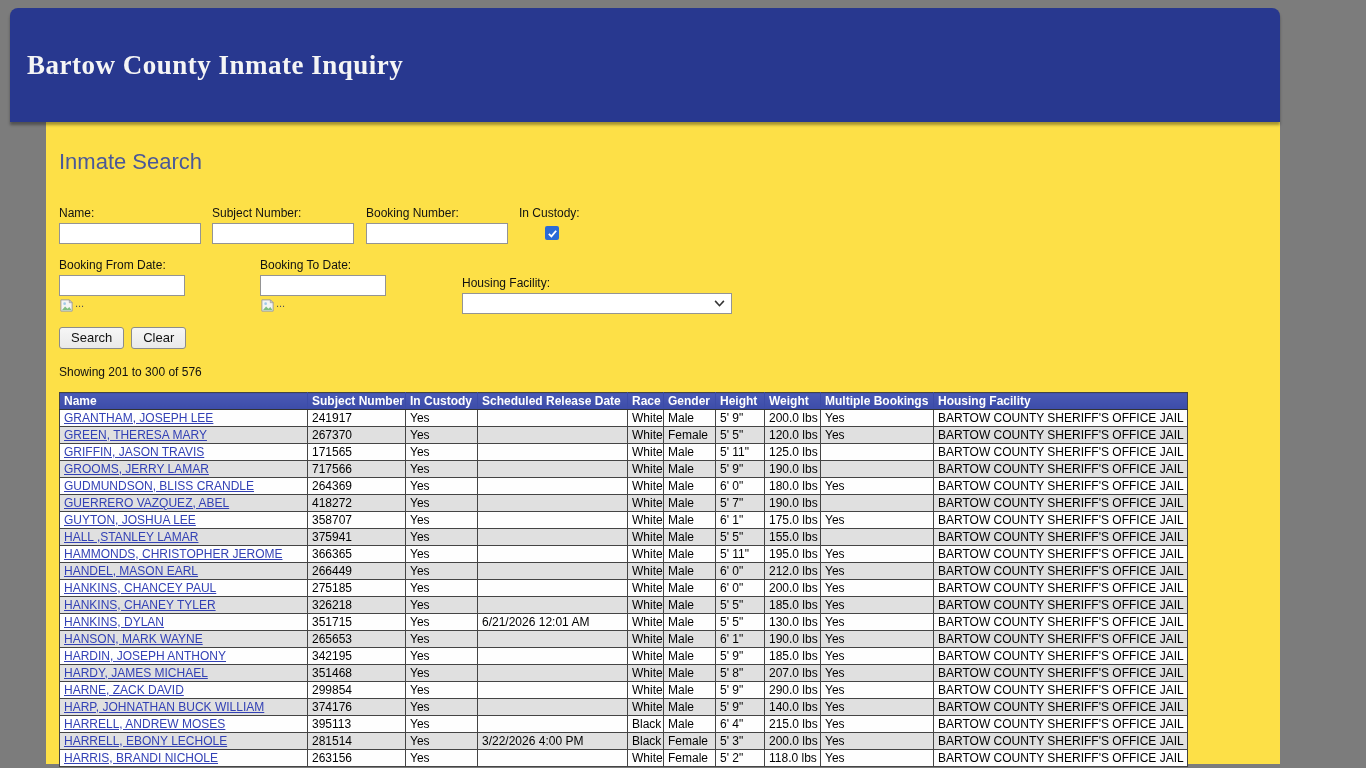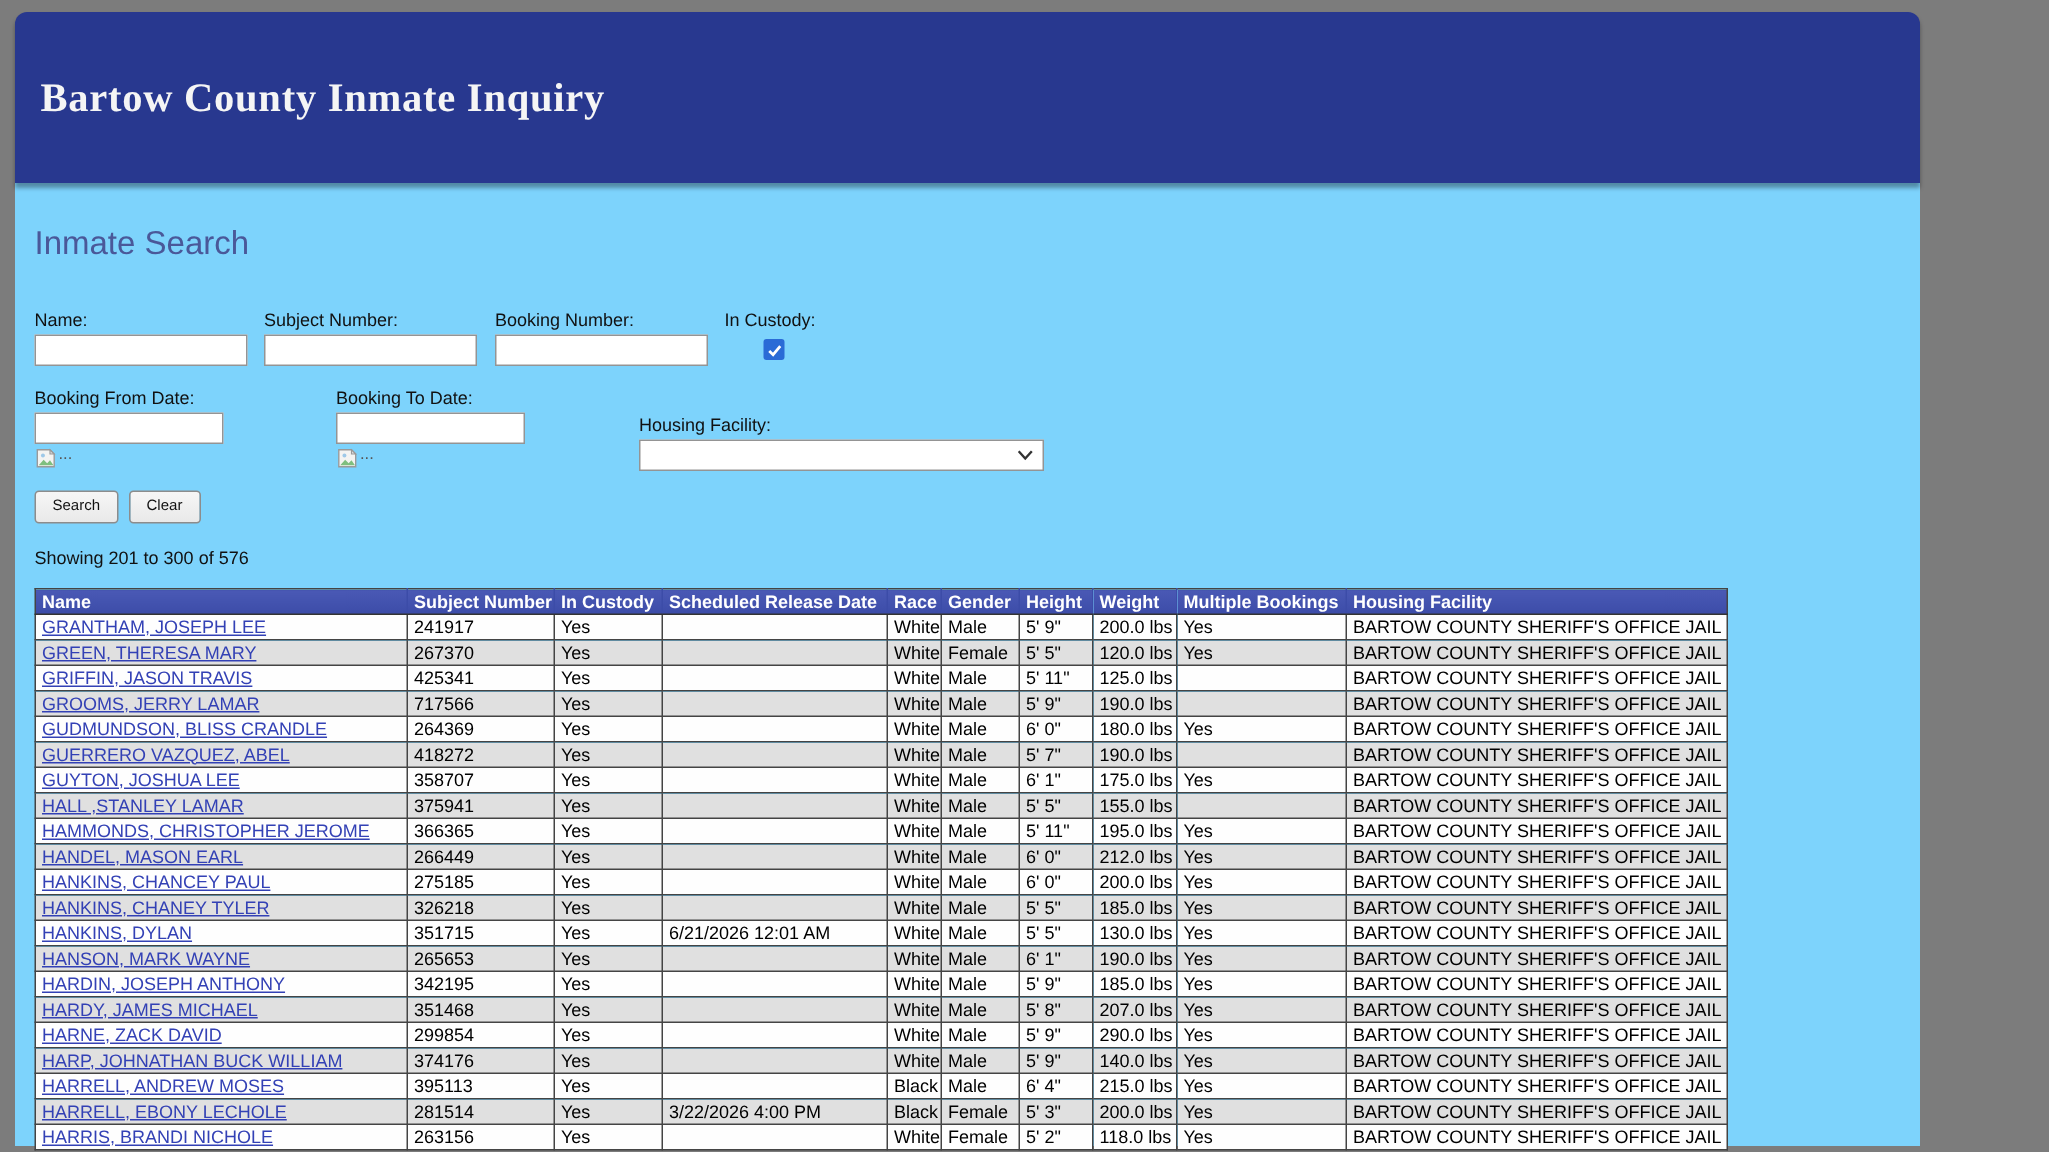--- a/index.html
+++ b/index.html
@@ -28,25 +28,26 @@
   }
   .banner h1 {
     font-family: "Liberation Serif", serif;
     font-weight: bold;
     font-size: 27px;
     color: #f5f5f5;
     padding-left: 17px;
     letter-spacing: 0.5px;
   }
   .content {
-    background: #7dd3fc;
+    background: #fde047;
     height: 642px;
     position: relative;
     z-index: 1;
     padding: 0 13px;
+    margin-left: 36px;
   }
   .search-heading {
     padding-top: 27px;
     font-size: 22px;
     color: #4a5899;
     font-weight: normal;
   }
   
   .form-area { margin-top: 31px; }
   .form-row { display: flex; align-items: flex-start; }
@@ -83,21 +84,21 @@
     border: 1px solid #949494;
     background: #fff;
     display: flex;
     align-items: center;
     justify-content: flex-end;
     padding-right: 6px;
   }
   .btn-row { margin-top: 13px; display: flex; gap: 7px; }
   .btn {
     font-family: "Liberation Sans", sans-serif;
-    font-size: 10px;
+    font-size: 13px;
     color: #111;
     background: linear-gradient(#f6f6f6, #e9e9e9);
     border: 1px solid #8c8c8c;
     border-radius: 3px;
     padding: 2px 11px 3px 11px;
     height: 22px;
     cursor: pointer;
   }
   .summary { margin-top: 16px; font-size: 12px; color: #111; }
   
@@ -263,21 +264,21 @@
               <td></td>
               <td>White</td>
               <td>Female</td>
               <td>5' 5"</td>
               <td>120.0 lbs</td>
               <td>Yes</td>
               <td>BARTOW COUNTY SHERIFF'S OFFICE JAIL</td>
             </tr>
             <tr>
               <td><a href="#">GRIFFIN, JASON TRAVIS</a></td>
-              <td>425341</td>
+              <td>171565</td>
               <td>Yes</td>
               <td></td>
               <td>White</td>
               <td>Male</td>
               <td>5' 11"</td>
               <td>125.0 lbs</td>
               <td></td>
               <td>BARTOW COUNTY SHERIFF'S OFFICE JAIL</td>
             </tr>
             <tr>

